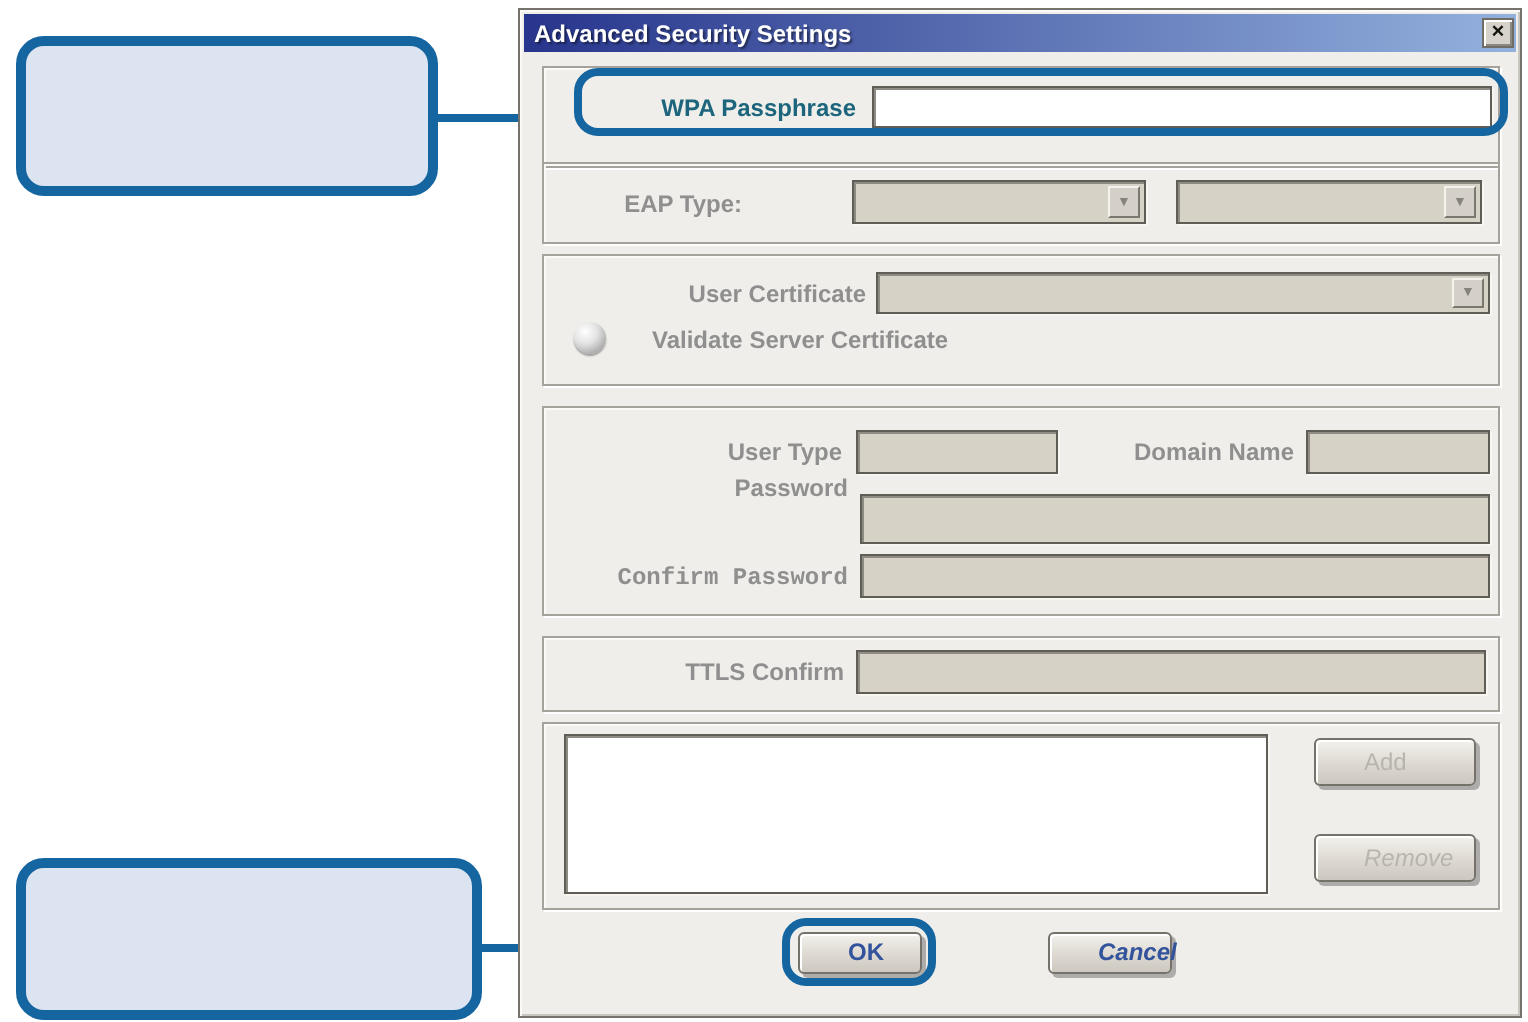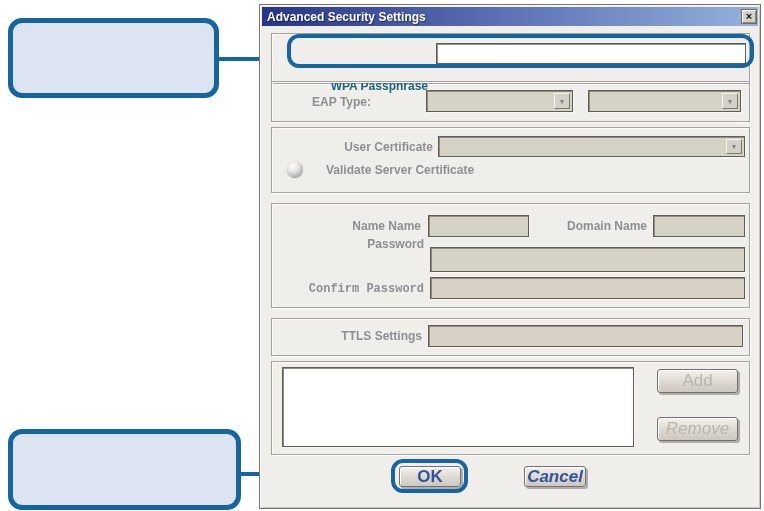--- a/index.html
+++ b/index.html
@@ -47,21 +47,21 @@
   .g3 { left:271px; top:127px; width:479px; height:66px; }
   .g4 { left:271px; top:203px; width:479px; height:105px; }
   .g5 { left:271px; top:318px; width:479px; height:38px; }
   .g6 { left:271px; top:361px; width:479px; height:94px; }
 
   
   .lbl {
     position:absolute; font-size:12px; font-weight:bold;
     color:var(--disabled-label,#8f8f8f); text-align:right; white-space:nowrap;
   }
-  .lbl-active { color:var(--active-label,#1c657c);margin-top:32px; }
+  .lbl-active { color:var(--active-label,#1c657c); }
   #lbl-wpa      { left:280px; top:47px;  width:148px; }
   #lbl-eap      { left:280px; top:95px;  width:91px;  }
   #lbl-cert     { left:280px; top:140px; width:153px; }
   #lbl-validate { left:326px; top:163px; text-align:left; }
   #lbl-username { left:300px; top:219px; width:121px; }
   #lbl-domain   { left:536px; top:219px; width:111px; }
   #lbl-password { left:300px; top:237px; width:124px; }
   #lbl-confirm  { left:280px; top:282px; width:144px;font-family:Liberation Mono, monospace; }
   #lbl-ttls     { left:280px; top:329px; width:142px; }
 
@@ -96,25 +96,26 @@
 
   
   .radio {
     position:absolute; left:287px; top:161px; width:16px; height:16px; border-radius:50%;
     background: radial-gradient(circle at 35% 30%, #ffffff 0%, #e3e3e3 40%, #a9a9a9 78%, #7d7d7d 100%);
     box-shadow: 0 1px 1px rgba(0,0,0,.35);
   }
 
   
   .btn {
-    position:absolute; box-sizing:border-box; text-align:center; cursor:default;
+    position:absolute; box-sizing:border-box; text-align:left; cursor:default;
     background: linear-gradient(180deg, #f4f2ee 0%, #ddd9d1 55%, #ccc8bf 100%);
     border:1px solid #74726b; border-radius:3px;
     box-shadow: inset 1px 1px 0 #ffffff, 2px 2px 0 rgba(105,105,105,.5);
-    font-size:17px;
+    font-size:12px;
+    padding-left:24px;
   }
   .btn-disabled { color:#b8b5ac; line-height:22px; }
   .btn-blue { color:var(--button-text,#33549c); font-weight:bold; line-height:19px; }
   #btn-add    { left:657px; top:369px; width:81px; height:24px; }
   #btn-remove { left:657px; top:417px; width:81px; height:24px;font-style:italic; }
   #btn-ok     { left:399px; top:466px; width:62px; height:21px; }
   #btn-cancel { left:524px; top:466px; width:62px; height:21px;font-style:italic; }
 
   
   .callout-box {
@@ -173,31 +174,31 @@
 <span class="lbl" id="lbl-cert">User Certificate</span>
 <div class="combo sunken" id="c-cert">
   <span class="combo-btn">
       <span>▼</span>
     </span>
 </div>
 <div class="radio"></div>
 <span class="lbl" id="lbl-validate">Validate Server Certificate</span>
 
 <div class="group g4"></div>
-<span class="lbl" id="lbl-username">Name Name</span>
+<span class="lbl" id="lbl-username">User Type</span>
 <input class="sunken" id="f-user" type="text" value="" style="">
 <span class="lbl" id="lbl-domain">Domain Name</span>
 <input class="sunken" id="f-domain" type="text" value="" style="">
 <span class="lbl" id="lbl-password">Password</span>
 <input class="sunken" id="f-pass" type="text" value="" style="">
 <span class="lbl" id="lbl-confirm">Confirm Password</span>
 <input class="sunken" id="f-confirm" type="text" value="" style="">
 
 <div class="group g5"></div>
-<span class="lbl" id="lbl-ttls">TTLS Settings</span>
+<span class="lbl" id="lbl-ttls">TTLS Confirm</span>
 <input class="sunken" id="f-ttls" type="text" value="" style="">
 
 <div class="group g6"></div>
 <div class="sunken white" id="listbox"></div>
 <div class="btn btn-disabled" id="btn-add">Add</div>
 <div class="btn btn-disabled" id="btn-remove">Remove</div>
 
 <div class="btn btn-blue" id="btn-ok">OK</div>
 <div class="btn btn-blue" id="btn-cancel">Cancel</div>
 

